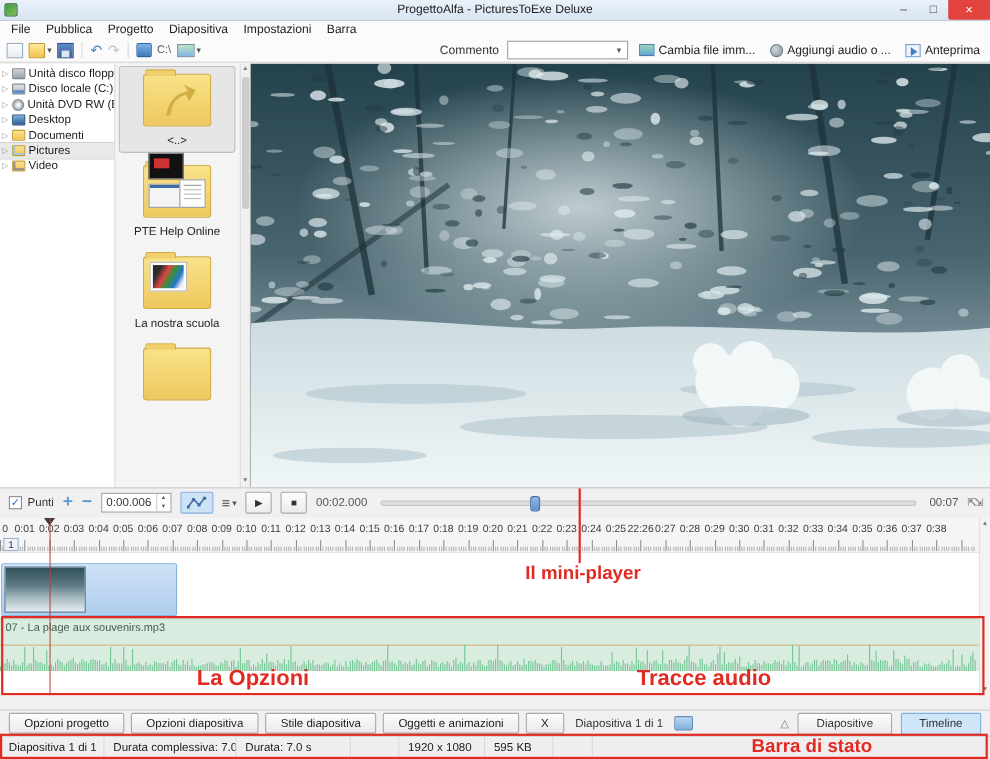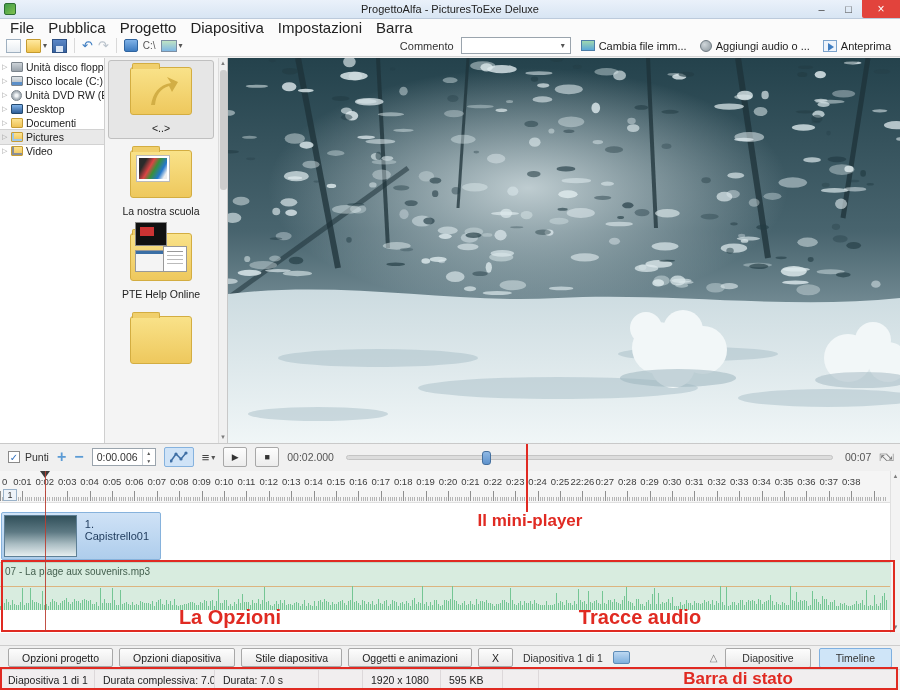--- a/index.html
+++ b/index.html
@@ -9,21 +9,21 @@
   
   .titlebar { height:19px; background:linear-gradient(#eaf1fa,#d8e5f3); border-bottom:1px solid #bccadb; position:relative; display:flex; align-items:center; }
   .app-icon { width:12px; height:12px; margin-left:4px; background:linear-gradient(135deg,#3f9b4a,#7fc14e); border:1px solid #2c6e33; border-radius:2px; }
   .title-text { position:absolute; left:0; right:0; text-align:center; font-size:11px; color:#222; }
   .winbtns { margin-left:auto; display:flex; height:100%; align-items:stretch; }
   .winbtn { width:27px; display:flex; align-items:center; justify-content:center; font-size:11px; color:#444; }
   .winbtn.close { width:38px; background:#e2433c; color:#fff; font-size:12px; border-radius:0 0 0 2px; }
 
   
   .menubar { height:16px; background:#fbfbfb; display:flex; align-items:center; padding-left:3px; }
-  .menu-item { padding:0 7px; font-size:15px; color:#222;text-align:center; }
+  .menu-item { padding:0 7px; font-size:11px; color:#222;text-align:center; }
   .toolbar { height:22px; background:#fbfbfb; border-bottom:1px solid #d6d6d6; display:flex; align-items:center; padding:0 6px; gap:5px; }
   .tb-ic { width:15px; height:14px; position:relative; flex:0 0 auto; }
   .ic-new { background:linear-gradient(#fff,#e8edf2); border:1px solid #9fb0c0; }
   .ic-open { background:linear-gradient(#ffe9a0,#f0c44f); border:1px solid #c49a2e; border-radius:1px; }
   .ic-save { background:linear-gradient(#5b87c7,#39639f); border:1px solid #2c4f83; }
   .ic-save::after { content:""; position:absolute; left:3px; top:6px; width:7px; height:6px; background:#dce7f5; }
   .tb-arrow { font-size:8px; color:#555; margin-left:-3px; }
   .tb-sep { width:1px; height:15px; background:#d9d9d9; margin:0 2px; }
   .ic-undo { color:#3f7ec2; font-size:13px; line-height:14px; width:auto; }
   .ic-redo { color:#b9c2cb; font-size:13px; line-height:14px; width:auto; }
@@ -244,31 +244,31 @@
         <div class="fcard sel">
           <div class="folder">
             <svg width="34" height="34" viewBox="0 0 34 34" style="position: absolute; left: 14px; top: 7px;">
               <path d="M6,30 C8,18 14,10 26,8 L22,2 L33,7 L27,17 L24,11 C15,14 11,20 10,30 Z" fill="#d2ae45"></path>
             </svg>
           </div>
           <div class="flabel">&lt;..&gt;</div>
         </div>
         <div class="fcard">
           <div class="folder">
-            <div class="fthumb-photo"></div>
-          </div>
-          <div class="flabel">La nostra scuola</div>
-        </div>
-        <div class="fcard">
-          <div class="folder">
             <div class="fthumb-screens-a"></div>
             <div class="fthumb-screens-b"></div>
             <div class="fthumb-screens-c"></div>
           </div>
           <div class="flabel">PTE Help Online</div>
+        </div>
+        <div class="fcard">
+          <div class="folder">
+            <div class="fthumb-photo"></div>
+          </div>
+          <div class="flabel">La nostra scuola</div>
         </div>
         <div class="fcard">
           <div class="folder"></div>
           <div class="flabel"></div>
         </div>
       </div>
     <div class="scrollbar-v">
       <span class="sb-arrow up">▲</span>
       <span class="sb-arrow down">▼</span>
       <div class="sb-thumb" style="top:12px; height:120px;"></div>
@@ -1035,21 +1035,20 @@
         <div class="tick" style="left: 880.32px;"></div>
         <div class="tick" style="left: 882.56px;"></div>
         <div class="tick" style="left: 884.8px;"></div>
       </div>
     <div class="track-num">1</div>
     <div class="playhead-tri" style="left: 39.8px;"></div>
   </div>
   <div class="slide-strip">
     <div class="slide-box">
       <div class="slide-thumb"></div>
-      <div class="slide-label">1. Capistrello01</div>
     </div>
   </div>
   <div class="audio-track" style="background: rgb(216, 236, 223);">
     <div class="audio-label">07 - La plage aux souvenirs.mp3</div>
     <div class="audio-midline"></div>
     <div class="waveform" id="waveform">
         <div class="wbar" style="height: 4.0023px; background: rgb(116, 198, 148);"></div>
         <div class="wbar" style="height: 9.14796px; background: rgb(116, 198, 148);"></div>
         <div class="wbar" style="height: 6.63357px; background: rgb(116, 198, 148);"></div>
         <div class="wbar" style="height: 10.8311px; background: rgb(116, 198, 148);"></div>

